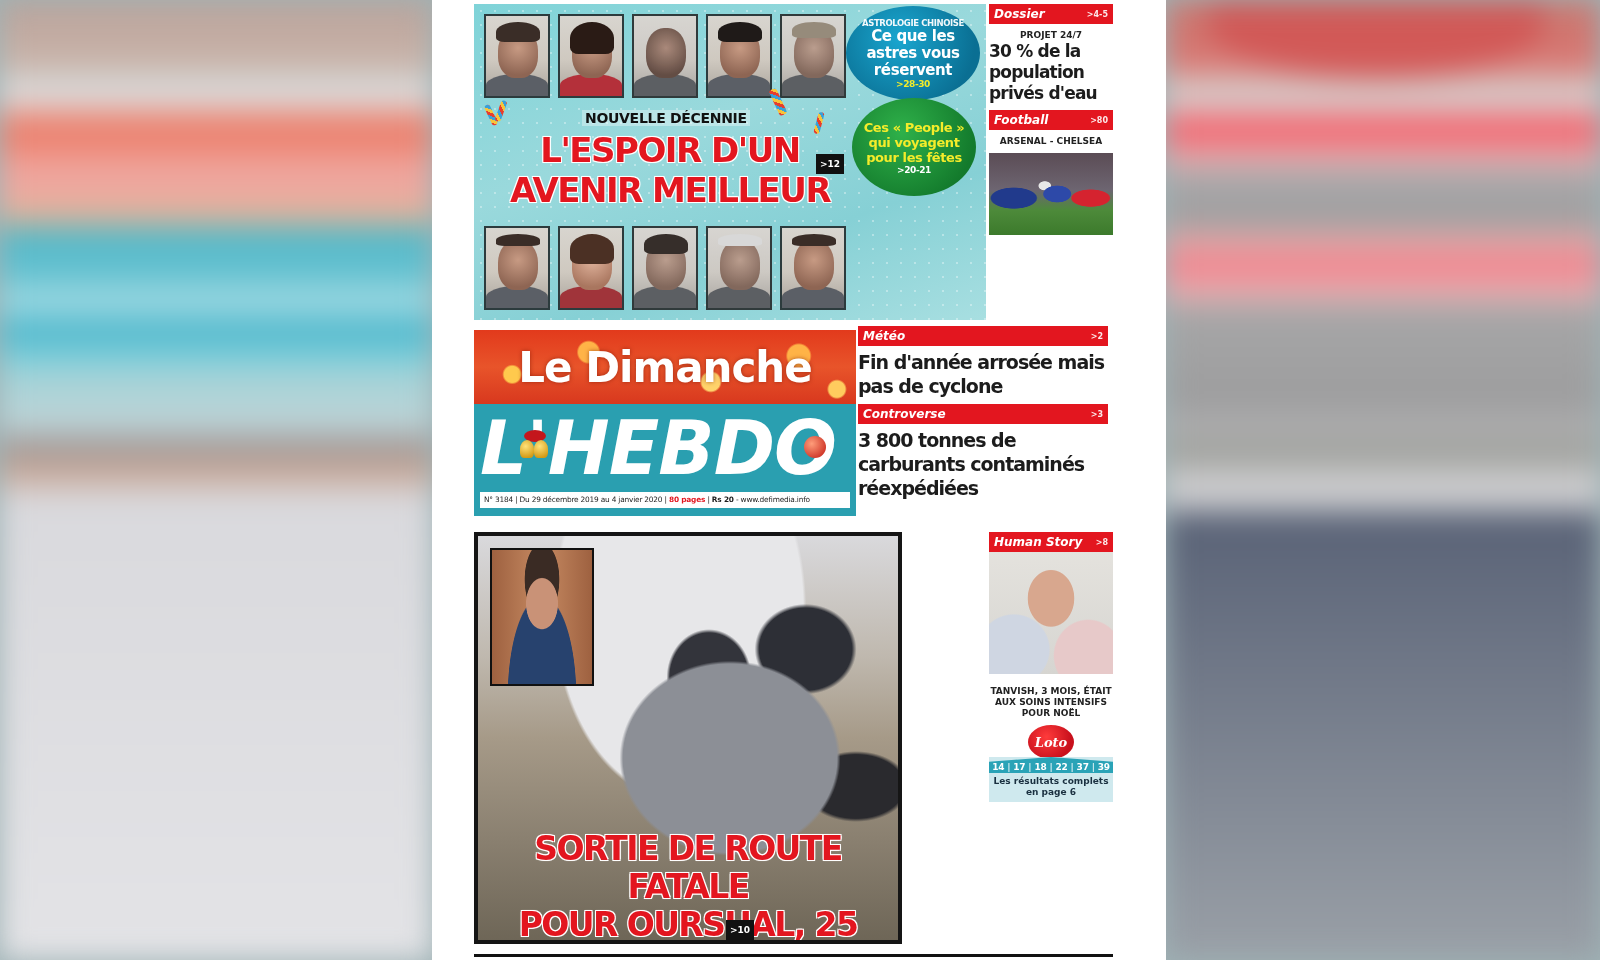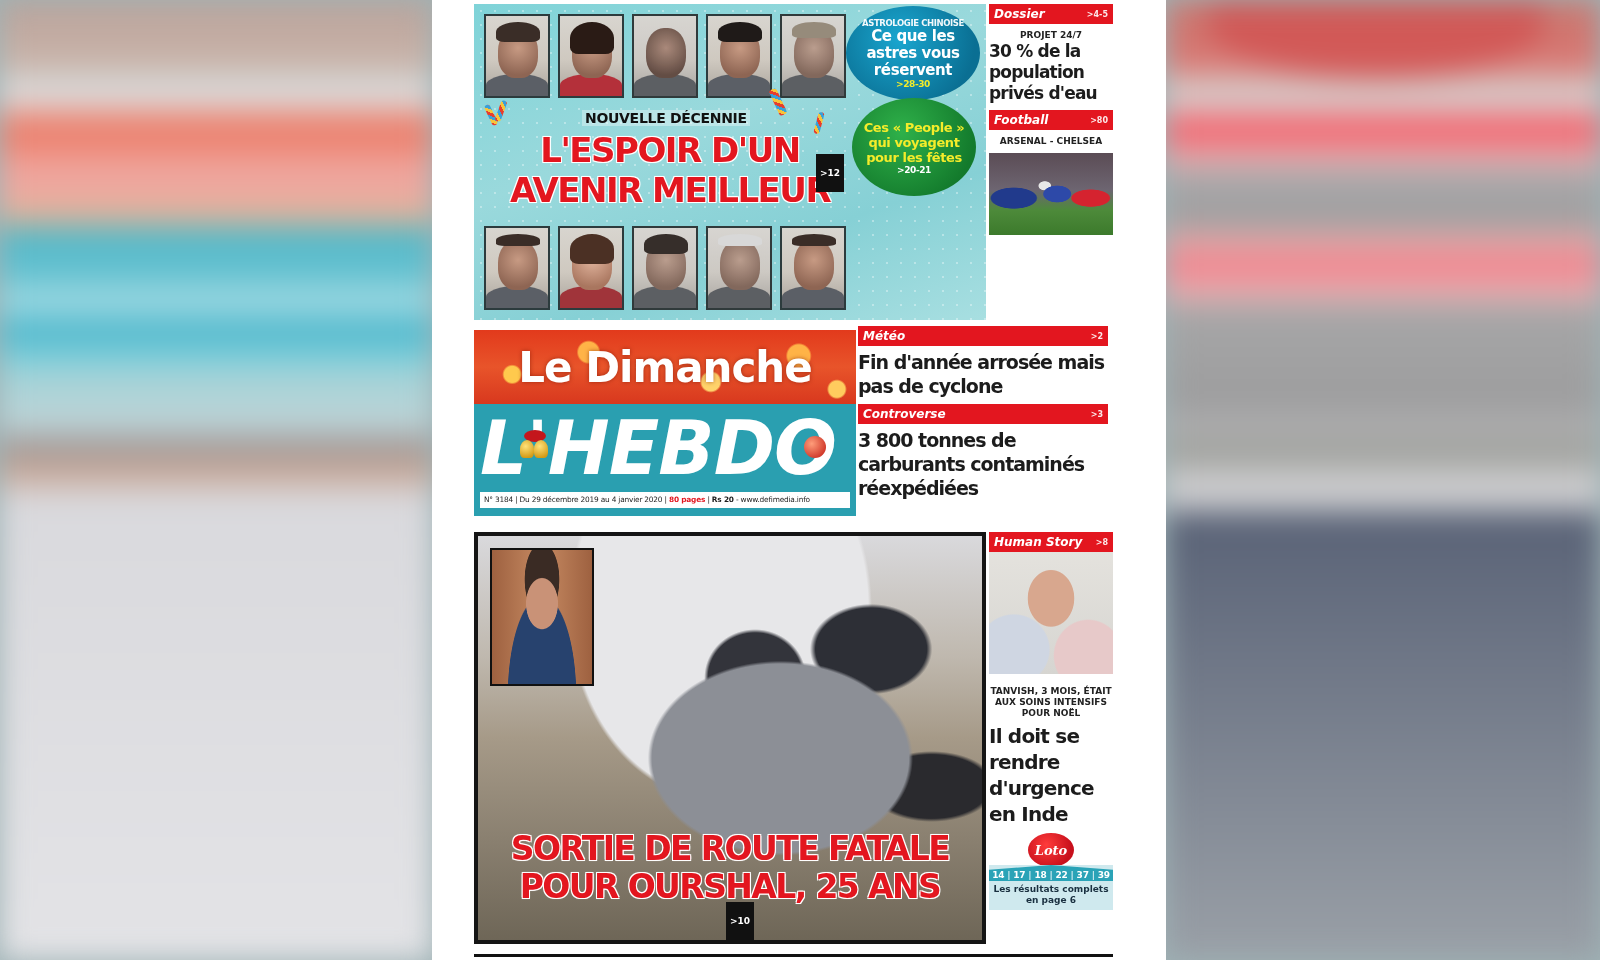--- a/index.html
+++ b/index.html
@@ -82,21 +82,21 @@
   .banner-headline {
     position: absolute; left: 10px; top: 126px; width: 372px;
     font-family: "DejaVu Sans", sans-serif; font-weight: bold;
     color: #e3161f; font-size: 34px; line-height: 40px; text-align: center;
     letter-spacing: -1.5px;
     text-shadow: 0 0 2px #fff, 1px 1px 0 #fff, -1px -1px 0 #fff, 1px -1px 0 #fff, -1px 1px 0 #fff;
   }
   .page-ref {
     display: inline-block; background: #111; color: #fff;
     font-family: "DejaVu Sans", sans-serif; font-weight: bold;
-    font-size: 9px; padding: 14px 4px;
+    font-size: 9px; padding: 5px 4px;
   }
   .banner-ref { position: absolute; left: 342px; top: 150px; }
   .firework {
     position: absolute; width: 6px; height: 22px; border-radius: 3px;
     background: repeating-linear-gradient(45deg, #e63d2e 0 3px, #f7c43a 3px 6px, #3aa0d8 6px 9px);
     transform: rotate(-25deg);
   }
   .bubble {
     position: absolute; border-radius: 50%;
     color: #fff; text-align: center; font-family: "DejaVu Sans", sans-serif; font-weight: bold;
@@ -229,21 +229,21 @@
   .mid { position: absolute; left: 426px; top: 326px; width: 250px; }
   .mid .tag { height: 20px; }
   .head-m {
     font-family: "DejaVu Sans", sans-serif; font-weight: bold;
     font-size: 19px; line-height: 24px; color: #1c1c1c; letter-spacing: -1px;
     padding: 4px 0 6px 0;
   }
 
   
   .lead {
-    position: absolute; left: 42px; top: 532px; width: 512px; height: 412px;
+    position: absolute; left: 42px; top: 532px; width: 428px; height: 412px;
     border: 4px solid #151515; overflow: hidden;
     background:
       radial-gradient(ellipse at 60% 55%, #8c8f96 0 30%, transparent 31%),
       radial-gradient(ellipse at 55% 35%, #33343b 0 12%, transparent 13%),
       radial-gradient(ellipse at 78% 28%, #2d2f36 0 10%, transparent 11%),
       radial-gradient(ellipse at 48% 18%, #e7e7e9 0 40%, transparent 41%),
       radial-gradient(ellipse at 90% 62%, #2a2a2e 0 9%, transparent 10%),
       linear-gradient(180deg, #d9d9dc 0%, #bfb8ae 30%, #a69a88 50%, #8a8070 75%, #6e6657 100%);
   }
   .lead-inset {
@@ -376,21 +376,20 @@
       <div class="photo football-photo"></div>
     </div>
 
     <div style="position:absolute;top:532px;left:0;width:124px;">
       <div class="tag">
         <span>Human Story</span>
         <span class="tref">&gt;8</span>
       </div>
       <div class="photo baby-photo"></div>
       <div class="kick-small" style="margin-top:12px">TANVISH, 3 MOIS, ÉTAIT AUX SOINS INTENSIFS POUR NOËL</div>
-      <div class="head-r" style="font-size:20px;line-height:26px;margin-top:4px">Il doit se rendre d'urgence en Inde</div>
       <div class="loto-logo">Loto</div>
       <div class="loto-box">
         <div class="loto-numbers">
           <span>14</span><span>17</span><span>18</span><span>22</span><span>37</span><span>39</span>
         </div>
         <div class="loto-note">Les résultats complets en page 6</div>
       </div>
     </div>
   </div>
 

